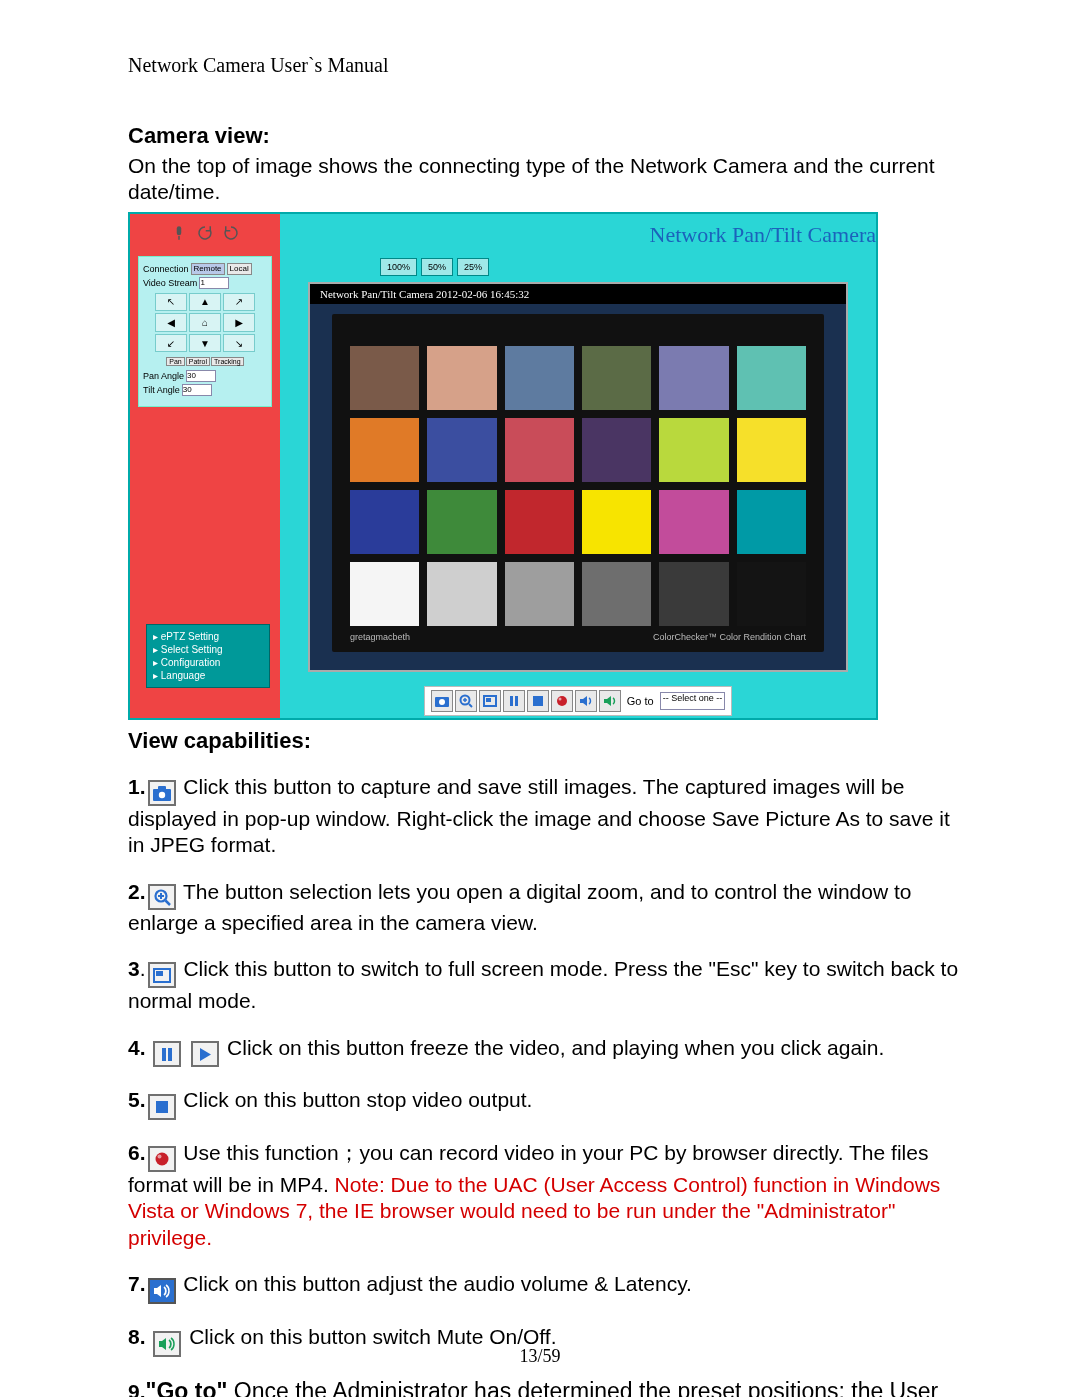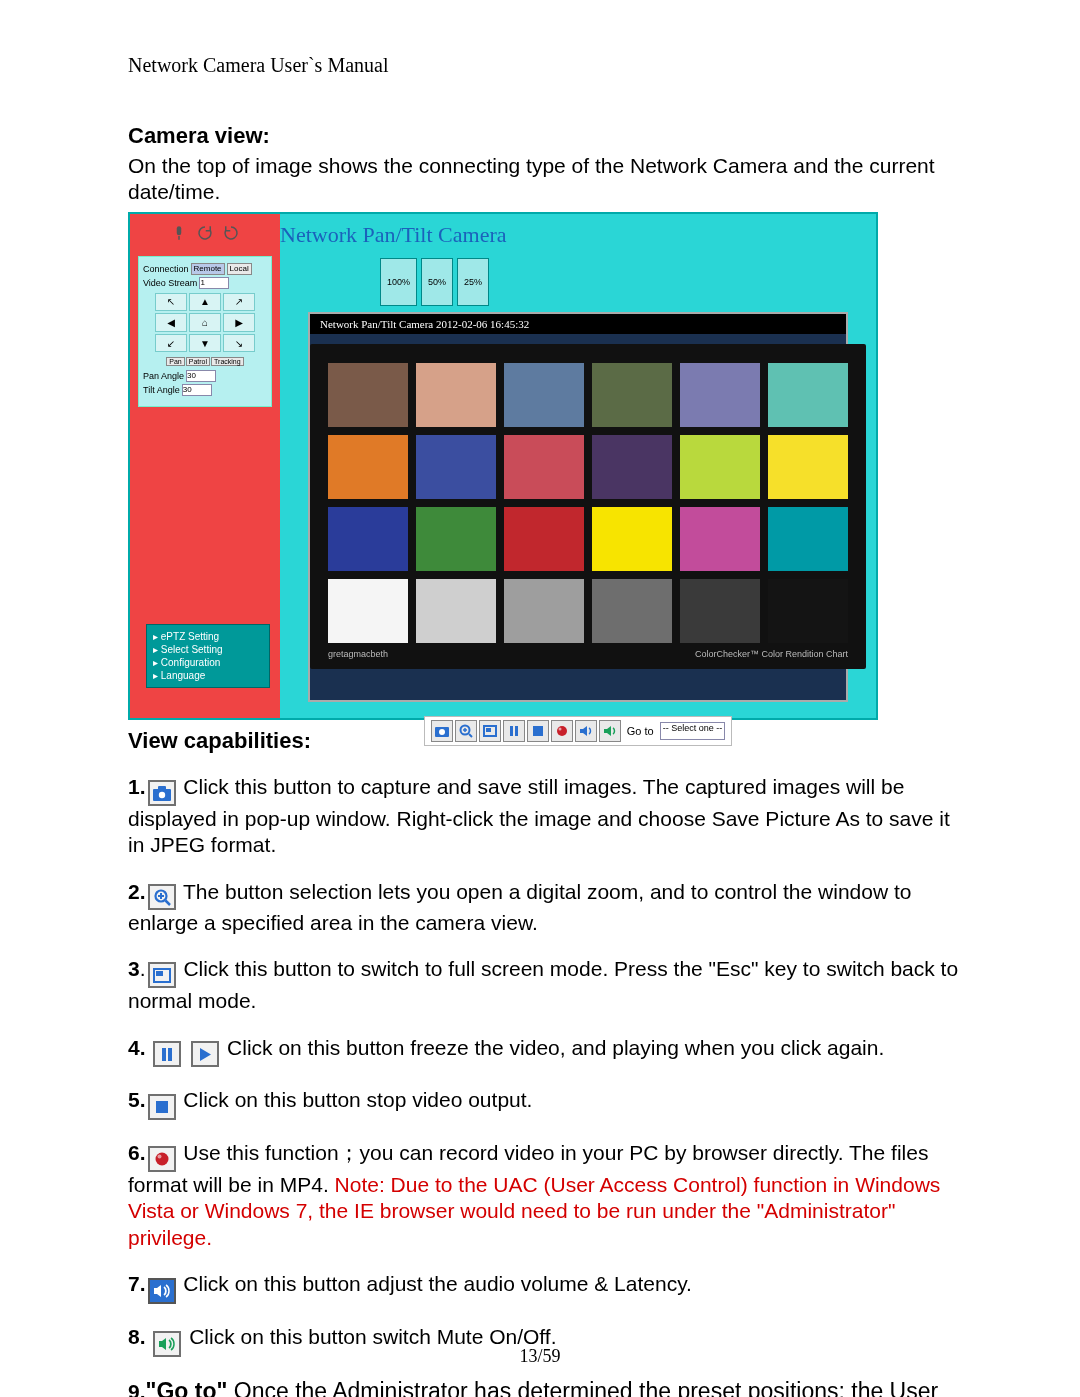--- a/index.html
+++ b/index.html
@@ -45,21 +45,21 @@
     position: relative;
   }
   .shot-right {
     flex: 1;
     position: relative;
   }
   .shot-title {
     font-family: "Times New Roman", Times, serif;
     color: #1b62bb;
     font-size: 22px;
-    text-align: left;
+    text-align: right;
     padding-top: 8px;
   }
   .top-icons {
     display: flex;
     gap: 8px;
     justify-content: center;
     padding-top: 10px;
   }
   .top-icons svg { width: 18px; height: 18px; }
   .panel {
@@ -118,43 +118,43 @@
   .link-box div { margin: 2px 0; }
   .zoom-tabs {
     display: flex;
     gap: 4px;
     margin: 10px 0 0 100px;
   }
   .zoom-tab {
     background: #9fe8e8;
     border: 1px solid #088;
     font-size: 9px;
-    padding: 18px 6px;
+    padding: 3px 6px;
     color: #000;
   }
   .video-area {
     margin: 6px 18px 0 28px;
     background: #1a3050;
     border: 2px solid #aaa;
     width: 540px;
     height: 390px;
     position: relative;
   }
   .video-header {
     background: #000;
     color: #fff;
     font-family: "Times New Roman", Times, serif;
     font-size: 11px;
     padding: 4px 10px;
   }
   .checker-outer {
     margin: 10px auto 4px auto;
-    width: 556px;
+    width: 492px;
     background: #111;
-    padding: 19px 18px 10px 18px;
+    padding: 32px 18px 10px 18px;
     border-radius: 2px;
   }
   .checker {
     display: grid;
     grid-template-columns: repeat(6, 1fr);
     grid-template-rows: repeat(4, 1fr);
     gap: 8px;
     width: 100%;
     height: 280px;
   }

